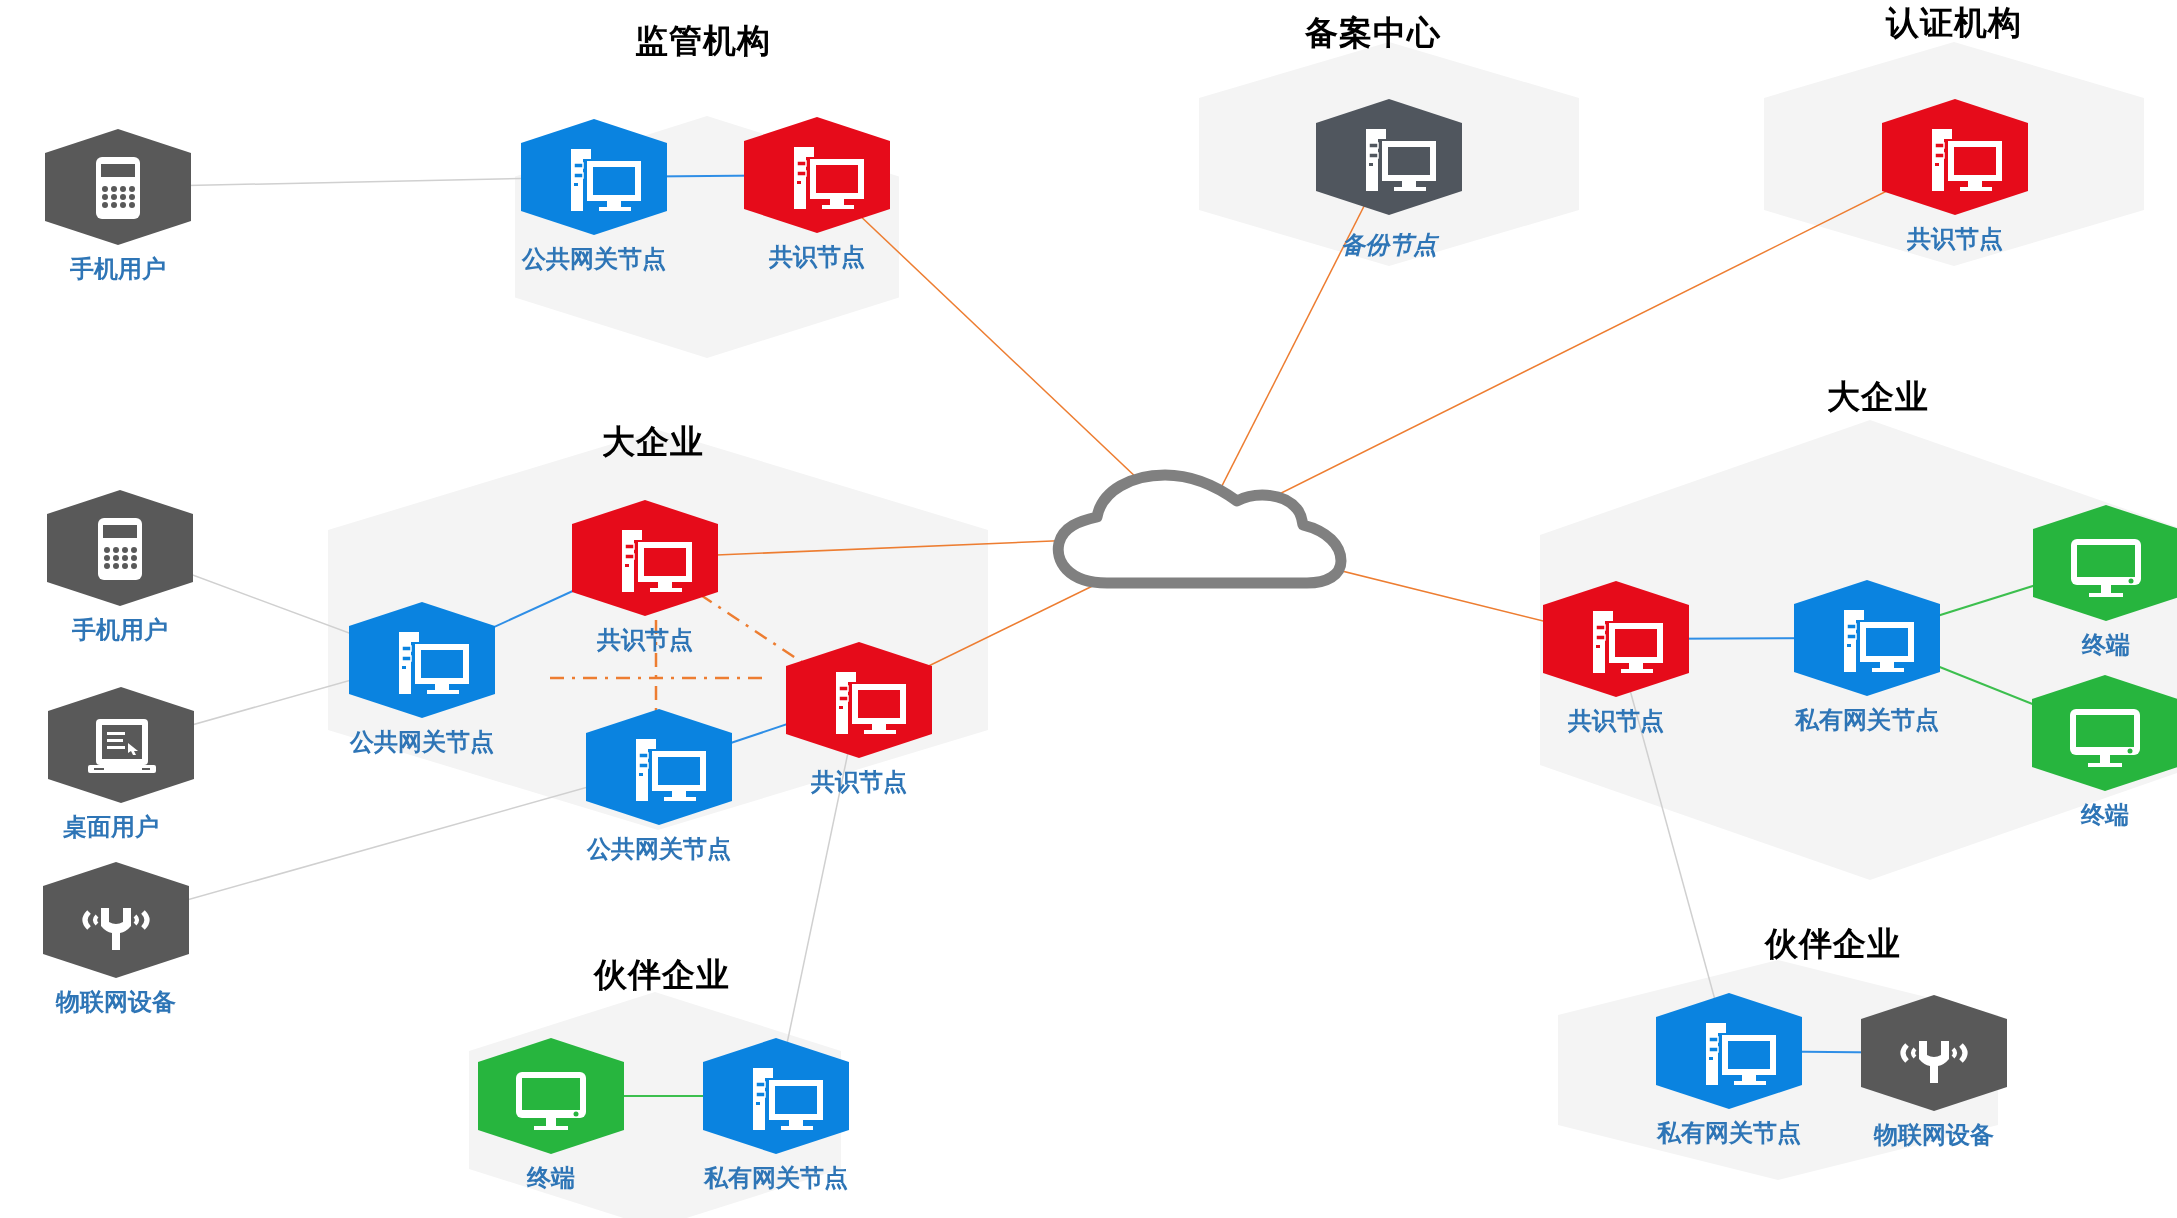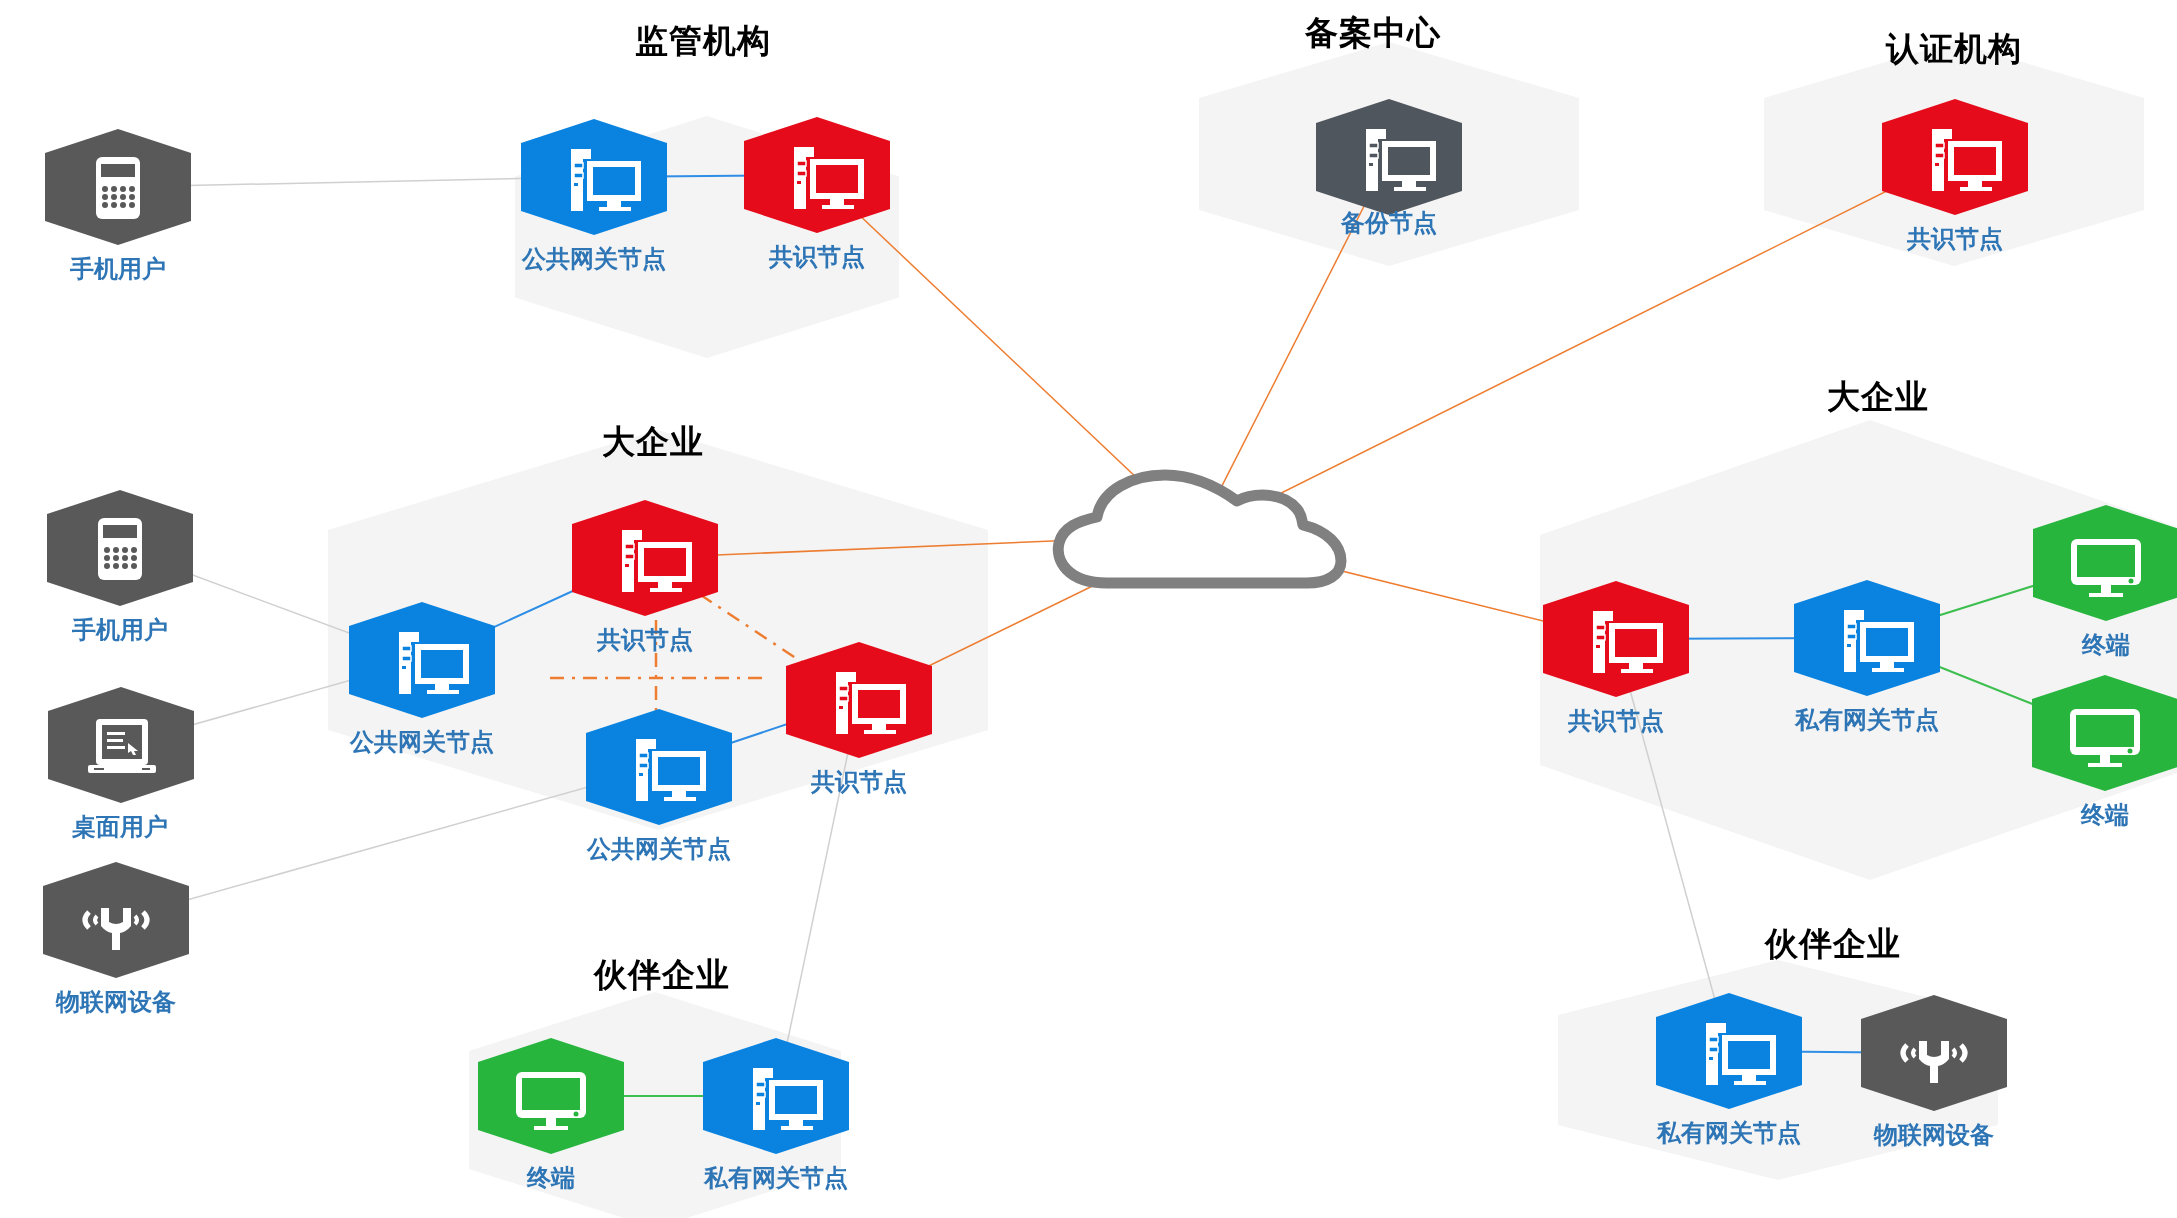--- a/index.html
+++ b/index.html
@@ -45,21 +45,21 @@
       <line x1="1867" y1="638" x2="2105" y2="733" stroke="#3cbf4e" stroke-width="2"></line>
       <line x1="1616" y1="639" x2="1729" y2="1051" stroke="#d0d0d0" stroke-width="1.5"></line>
       <line x1="1729" y1="1051" x2="1934" y2="1053" stroke="#2e8ee6" stroke-width="2"></line>
       <g transform="translate(1047,465)">
         <path d="M60,118 C20,118 8,95 12,78 C16,62 32,56 50,52 C55,25 85,10 118,10 C145,10 168,20 190,36 C205,28 235,26 250,44 C255,50 255,56 256,60 C280,66 294,80 294,96 C294,110 280,118 260,118 Z" fill="#ffffff" stroke="#808080" stroke-width="11" stroke-linejoin="round"></path>
       </g>
     </svg>
   <div id="titles-layer">
       <div class="group-title" style="left: 703px; top: 19px;">监管机构</div>
       <div class="group-title" style="left: 1373px; top: 11px;">备案中心</div>
-      <div class="group-title" style="left: 1954px; top: 27px;">认证机构</div>
+      <div class="group-title" style="left: 1954px; top: 1px;">认证机构</div>
       <div class="group-title" style="left: 653px; top: 420px;">大企业</div>
       <div class="group-title" style="left: 1878px; top: 375px;">大企业</div>
       <div class="group-title" style="left: 662px; top: 953px;">伙伴企业</div>
       <div class="group-title" style="left: 1833px; top: 922px;">伙伴企业</div>
     </div>
   <div id="nodes-layer">
       <div class="node" style="left: 118px; top: 187px;">
         <svg viewBox="0 0 150 120">
       <polygon points="75,2 148,26 148,94 75,118 2,94 2,26" fill="#595959"></polygon>
       <g>
@@ -124,21 +124,21 @@
       <rect x="55" y="46" width="9" height="5" fill="#50565e" stroke="#fff" stroke-width="1.5"></rect>
       <rect x="55" y="56" width="9" height="5" fill="#50565e" stroke="#fff" stroke-width="1.5"></rect>
       <rect x="55" y="66" width="4" height="3" fill="#50565e"></rect>
       <rect x="68" y="44" width="54" height="40" fill="#fff"></rect>
             <rect x="74" y="50" width="42" height="28" fill="#50565e"></rect>
       <rect x="88" y="84" width="14" height="6" fill="#fff"></rect>
             <rect x="80" y="90" width="32" height="4" fill="#fff"></rect>
           </g>
     </svg>
       </div>
-      <div class="node-label" style="left: 1389px; top: 207px;">备份节点</div>
+      <div class="node-label" style="left: 1389px; top: 229px; font-style: italic;">备份节点</div>
       <div class="node" style="left: 1955px; top: 157px;">
         <svg viewBox="0 0 150 120">
       <polygon points="75,2 148,26 148,94 75,118 2,94 2,26" fill="#e60b1a"></polygon>
       <g>
             <rect x="52" y="32" width="12" height="62" fill="#fff"></rect>
             <rect x="52" y="32" width="20" height="10" fill="#fff"></rect>
       <rect x="55" y="46" width="9" height="5" fill="#e60b1a" stroke="#fff" stroke-width="1.5"></rect>
       <rect x="55" y="56" width="9" height="5" fill="#e60b1a" stroke="#fff" stroke-width="1.5"></rect>
       <rect x="55" y="66" width="4" height="3" fill="#e60b1a"></rect>
       <rect x="68" y="44" width="54" height="40" fill="#fff"></rect>
@@ -180,21 +180,21 @@
       <rect x="61" y="47" width="18" height="3" fill="#fff"></rect>
             <rect x="61" y="54" width="16" height="3" fill="#fff"></rect>
             <rect x="61" y="61" width="18" height="3" fill="#fff"></rect>
       <path d="M82,58 L92,66 L88,66 L90,70 L87,70 L85,66 L82,68 Z" fill="#fff"></path>
       <rect x="42" y="80" width="68" height="8" rx="2" fill="#fff"></rect>
             <rect x="48" y="83" width="10" height="2" fill="#595959"></rect>
             <rect x="96" y="83" width="8" height="2" fill="#595959"></rect>
           </g>
     </svg>
       </div>
-      <div class="node-label" style="left: 120px; top: 811px;">桌面用户</div>
+      <div class="node-label" style="left: 111px; top: 811px;">桌面用户</div>
       <div class="node" style="left: 116px; top: 920px;">
         <svg viewBox="0 0 150 120">
       <polygon points="75,2 148,26 148,94 75,118 2,94 2,26" fill="#595959"></polygon>
       <g>
             <path d="M60,48 L68,48 L68,62 Q75,66 82,62 L82,48 L90,48 L90,66 Q85,72 79,73 L79,90 L71,90 L71,73 Q65,72 60,66 Z" fill="#fff"></path>
       <path d="M48,52 Q40,60 48,68" stroke="#fff" stroke-width="5" fill="none"></path>
             <path d="M56,56 Q52,60 56,64" stroke="#fff" stroke-width="4" fill="none"></path>
       <path d="M102,52 Q110,60 102,68" stroke="#fff" stroke-width="5" fill="none"></path>
             <path d="M94,56 Q98,60 94,64" stroke="#fff" stroke-width="4" fill="none"></path>
           </g>

